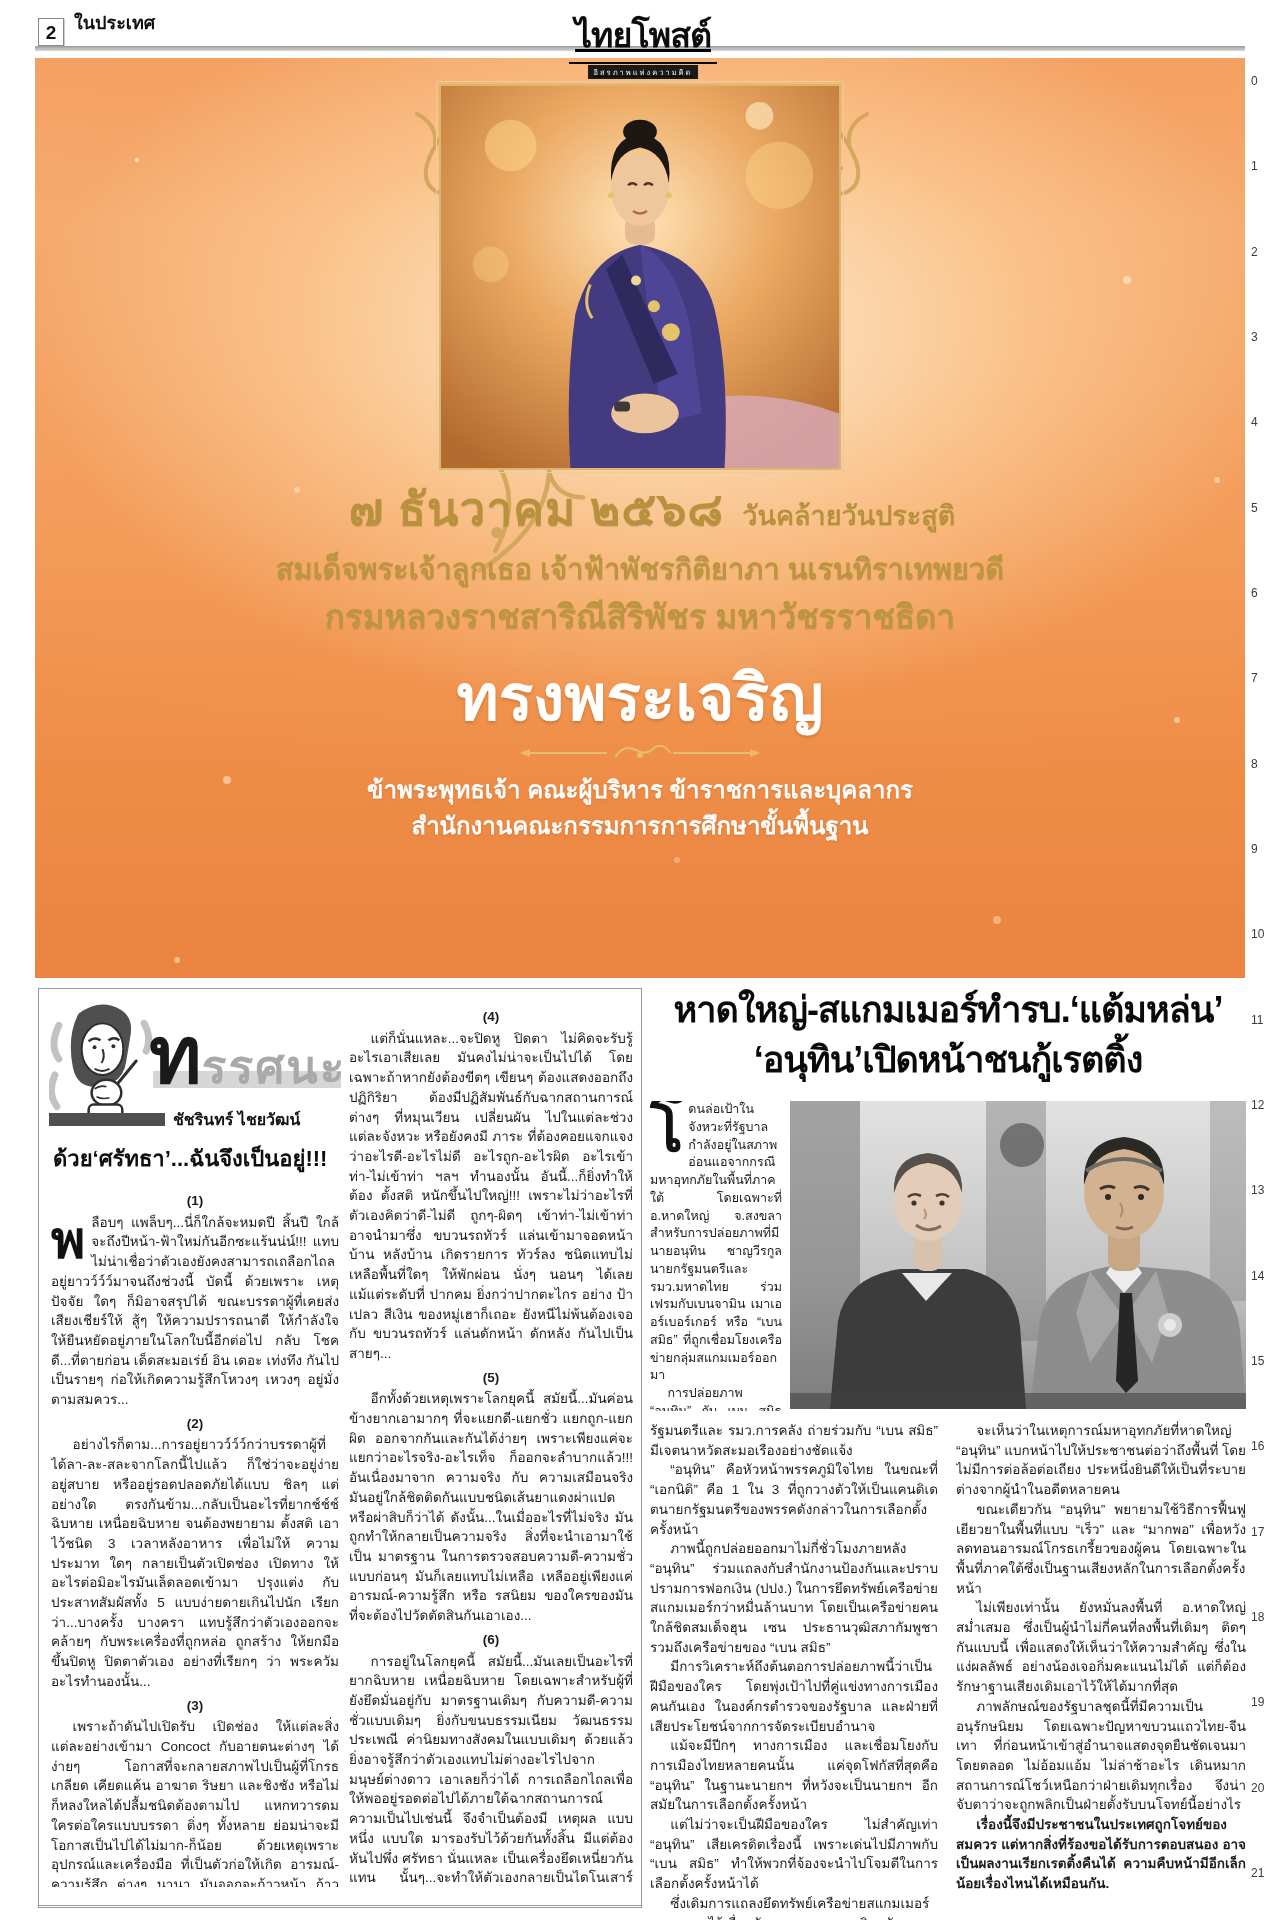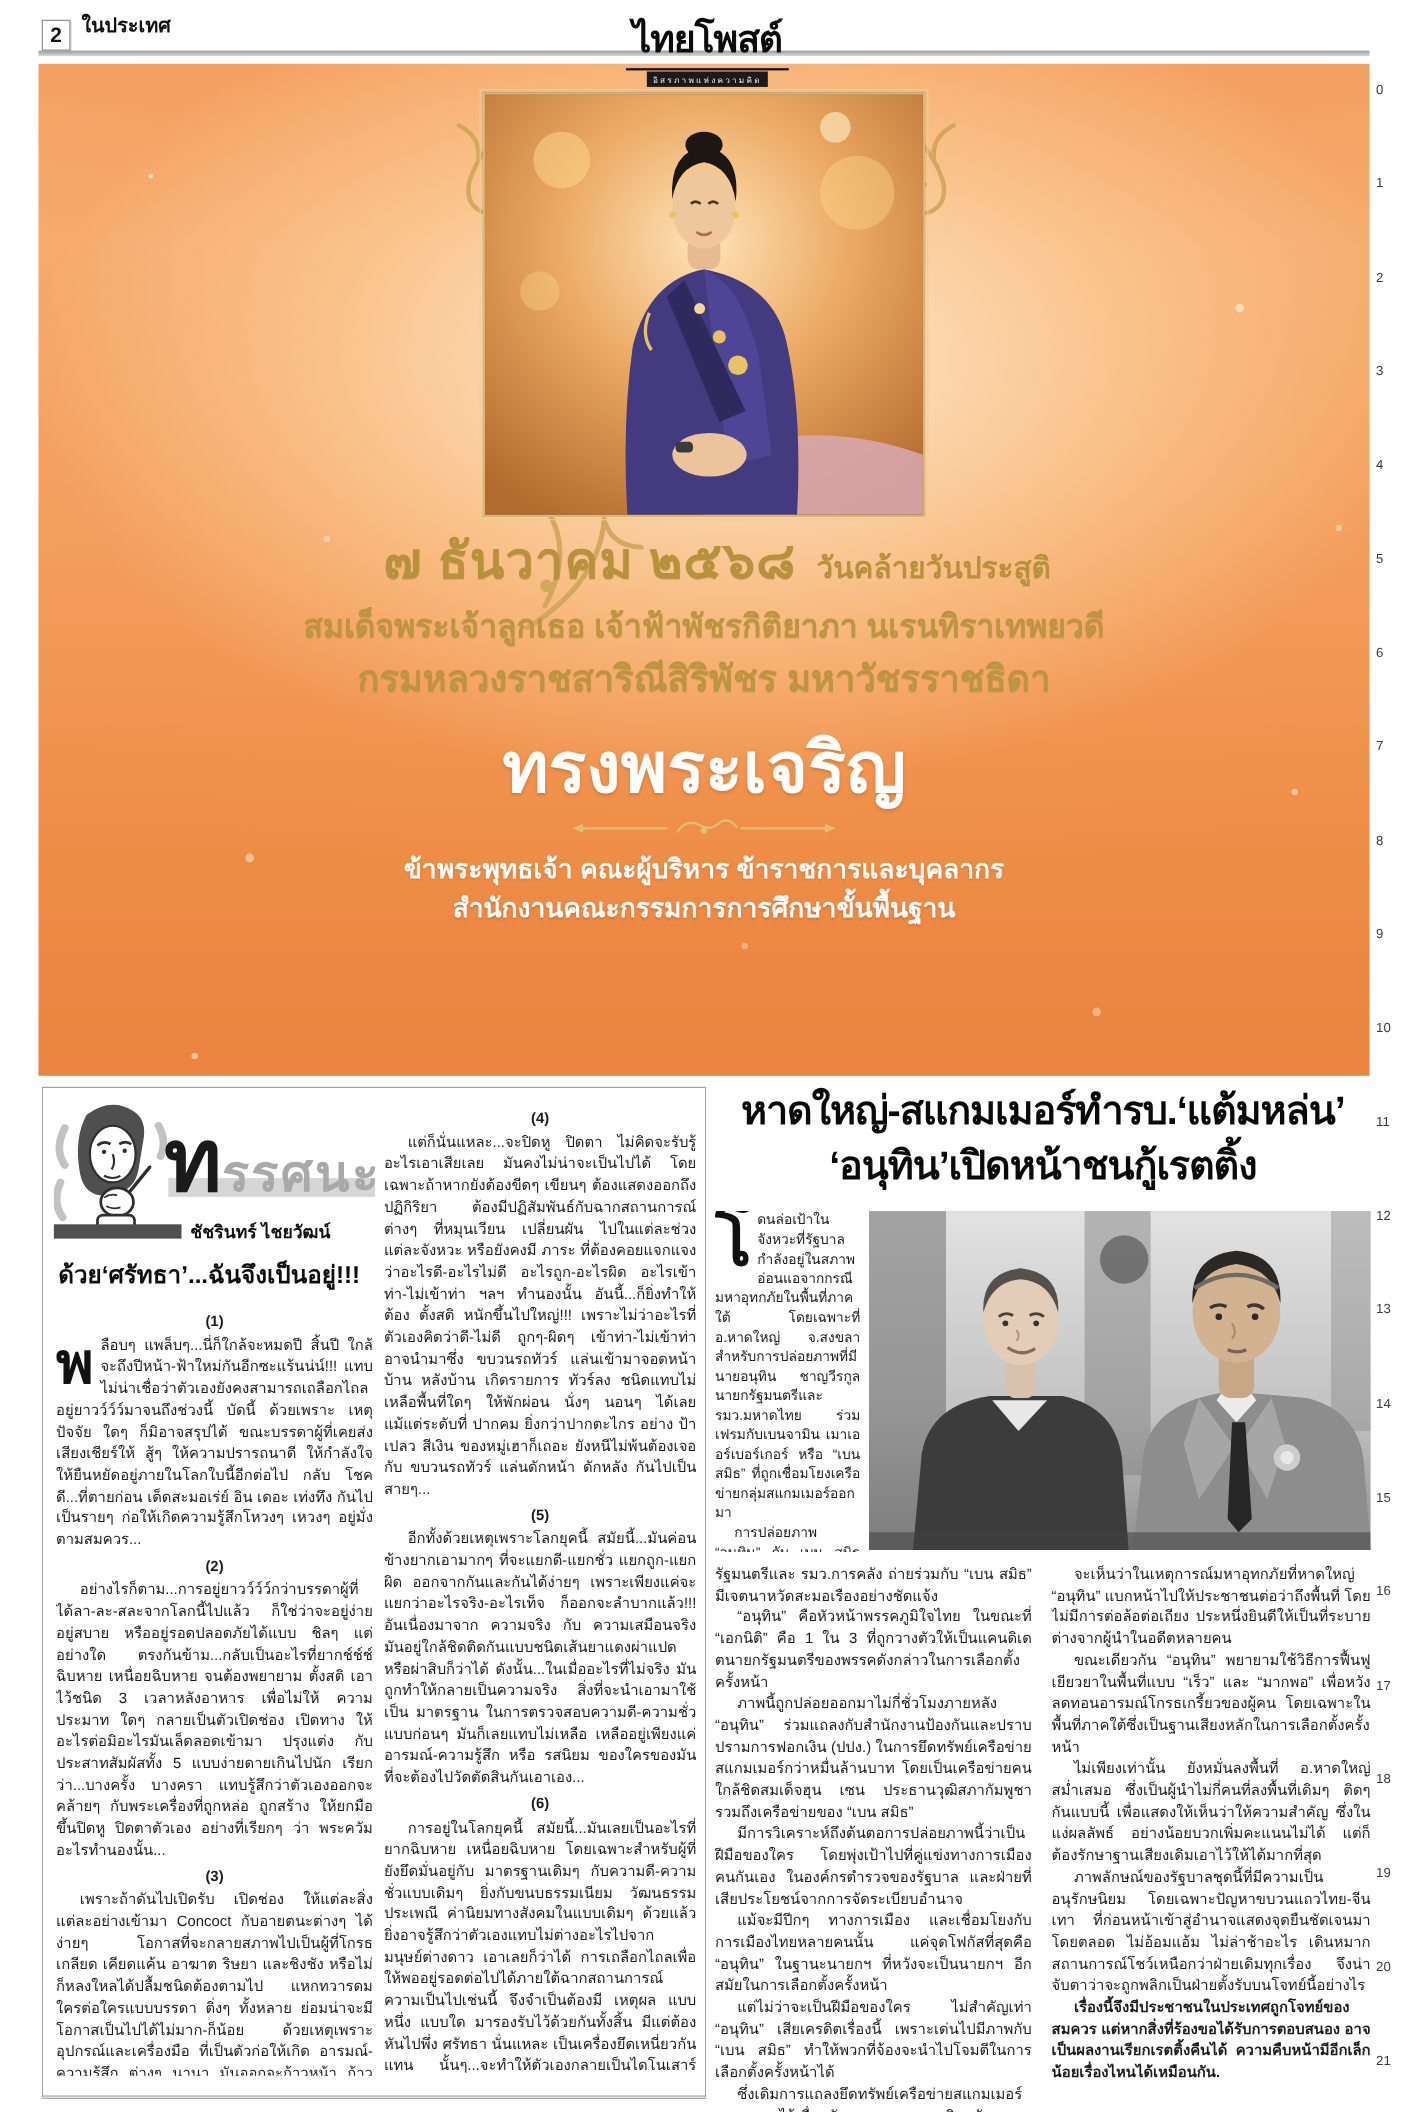--- a/index.html
+++ b/index.html
@@ -9,21 +9,21 @@
 
   
   .hdr-rule { position:absolute; left:35px; top:46px; width:1210px; height:5px;
     background:linear-gradient(#9a9a9a,#d9d9d9); }
   .pagenum-box { position:absolute; left:38px; top:18px; width:26px; height:28px;
     border:1px solid #888; background:#fff; color:#111; font-weight:bold;
     font-size:19px; text-align:center; line-height:27px; box-shadow:1px 1px 0 #ccc; }
   .section-label { position:absolute; left:74px; top:8px; font-size:18px;
     font-weight:bold; color:#111; }
   .masthead { position:absolute; left:50%; top:8px; transform:translateX(-50%);
-    text-align:center; z-index:4; }
+    text-align:center; z-index:4;text-decoration:underline; }
   .masthead-title { font-size:34px; font-weight:900; color:#0c0c0c; letter-spacing:-1px;
     border-bottom:2px solid #0c0c0c; padding:0 6px 0 6px; }
   .masthead-tagline { margin:1px auto 0; background:#1a1a1a; color:#f5f5f5;
     font-size:7.5px; letter-spacing:2px; padding:1px 6px; width:fit-content; }
 
   
   .ruler { position:absolute; left:1251px; top:74px; height:1806px; width:26px;
     display:flex; flex-direction:column; justify-content:space-between;
     font-size:12px; color:#3a3a3a; text-align:left; }
 
@@ -347,19 +347,19 @@
       <p>มีการวิเคราะห์ถึงต้นตอการปล่อยภาพนี้ว่าเป็นฝีมือของใคร โดยพุ่งเป้าไปที่คู่แข่งทางการเมือง คนกันเอง ในองค์กรตำรวจของรัฐบาล และฝ่ายที่เสียประโยชน์จากการจัดระเบียบอำนาจ</p>
       <p>แม้จะมีปีกๆ ทางการเมือง และเชื่อมโยงกับการเมืองไทยหลายคนนั้น แค่จุดโฟกัสที่สุดคือ “อนุทิน” ในฐานะนายกฯ ที่หวังจะเป็นนายกฯ อีกสมัยในการเลือกตั้งครั้งหน้า</p>
       <p>แต่ไม่ว่าจะเป็นฝีมือของใคร ไม่สำคัญเท่า “อนุทิน” เสียเครดิตเรื่องนี้ เพราะเด่นไปมีภาพกับ “เบน สมิธ” ทำให้พวกที่จ้องจะนำไปโจมตีในการเลือกตั้งครั้งหน้าได้</p>
       <p>ซึ่งเดิมการแถลงยึดทรัพย์เครือข่ายสแกมเมอร์ถูกวางเอาไว้เพื่อหวังจะบรรเทาความผิดหวังจากการบริหารสถานการณ์น้ำท่วมหาดใหญ่ แต่กลายเป็นว่าผลงานที่ควรได้ กลับมีดีเปิดภาพหลุดมากลบจนเสียรังวัด ต้องมาตามแก้เกมกันวุ่นวาย</p>
 
     </div>
 
     <div class="news-colB">
       <p>จะเห็นว่าในเหตุการณ์มหาอุทกภัยที่หาดใหญ่ “อนุทิน” แบกหน้าไปให้ประชาชนต่อว่าถึงพื้นที่ โดยไม่มีการต่อล้อต่อเถียง ประหนึ่งยินดีให้เป็นที่ระบาย ต่างจากผู้นำในอดีตหลายคน</p>
       <p>ขณะเดียวกัน “อนุทิน” พยายามใช้วิธีการฟื้นฟูเยียวยาในพื้นที่แบบ “เร็ว” และ “มากพอ” เพื่อหวังลดทอนอารมณ์โกรธเกรี้ยวของผู้คน โดยเฉพาะในพื้นที่ภาคใต้ซึ่งเป็นฐานเสียงหลักในการเลือกตั้งครั้งหน้า</p>
-      <p>ไม่เพียงเท่านั้น ยังหมั่นลงพื้นที่ อ.หาดใหญ่สม่ำเสมอ ซึ่งเป็นผู้นำไม่กี่คนที่ลงพื้นที่เดิมๆ ติดๆ กันแบบนี้ เพื่อแสดงให้เห็นว่าให้ความสำคัญ ซึ่งในแง่ผลลัพธ์ อย่างน้อยบวกเพิ่มคะแนนไม่ได้ แต่ก็ต้องรักษาฐานเสียงเดิมเอาไว้ให้ได้มากที่สุด</p>
+      <p>ไม่เพียงเท่านั้น ยังหมั่นลงพื้นที่ อ.หาดใหญ่สม่ำเสมอ ซึ่งเป็นผู้นำไม่กี่คนที่ลงพื้นที่เดิมๆ ติดๆ กันแบบนี้ เพื่อแสดงให้เห็นว่าให้ความสำคัญ ซึ่งในแง่ผลลัพธ์ อย่างน้องเจอกิ่มคะแนนไม่ได้ แต่ก็ต้องรักษาฐานเสียงเดิมเอาไว้ให้ได้มากที่สุด</p>
       <p>ภาพลักษณ์ของรัฐบาลชุดนี้ที่มีความเป็นอนุรักษนิยม โดยเฉพาะปัญหาขบวนแถวไทย-จีนเทา ที่ก่อนหน้าเข้าสู่อำนาจแสดงจุดยืนชัดเจนมาโดยตลอด ไม่อ้อมแอ้ม ไม่ล่าช้าอะไร เดินหมากสถานการณ์โชว์เหนือกว่าฝ่ายเดิมทุกเรื่อง จึงน่าจับตาว่าจะถูกพลิกเป็นฝ่ายตั้งรับบนโจทย์นี้อย่างไร</p>
       <p class="bold">เรื่องนี้จึงมีประชาชนในประเทศถูกโจทย์ของสมควร แต่หากสิ่งที่ร้องขอได้รับการตอบสนอง อาจเป็นผลงานเรียกเรตติ้งคืนได้ ความคืบหน้ามีอีกเล็กน้อยเรื่องไหนได้เหมือนกัน.</p>
     </div>
   </section>
 
 </div>
 
 </body></html>

